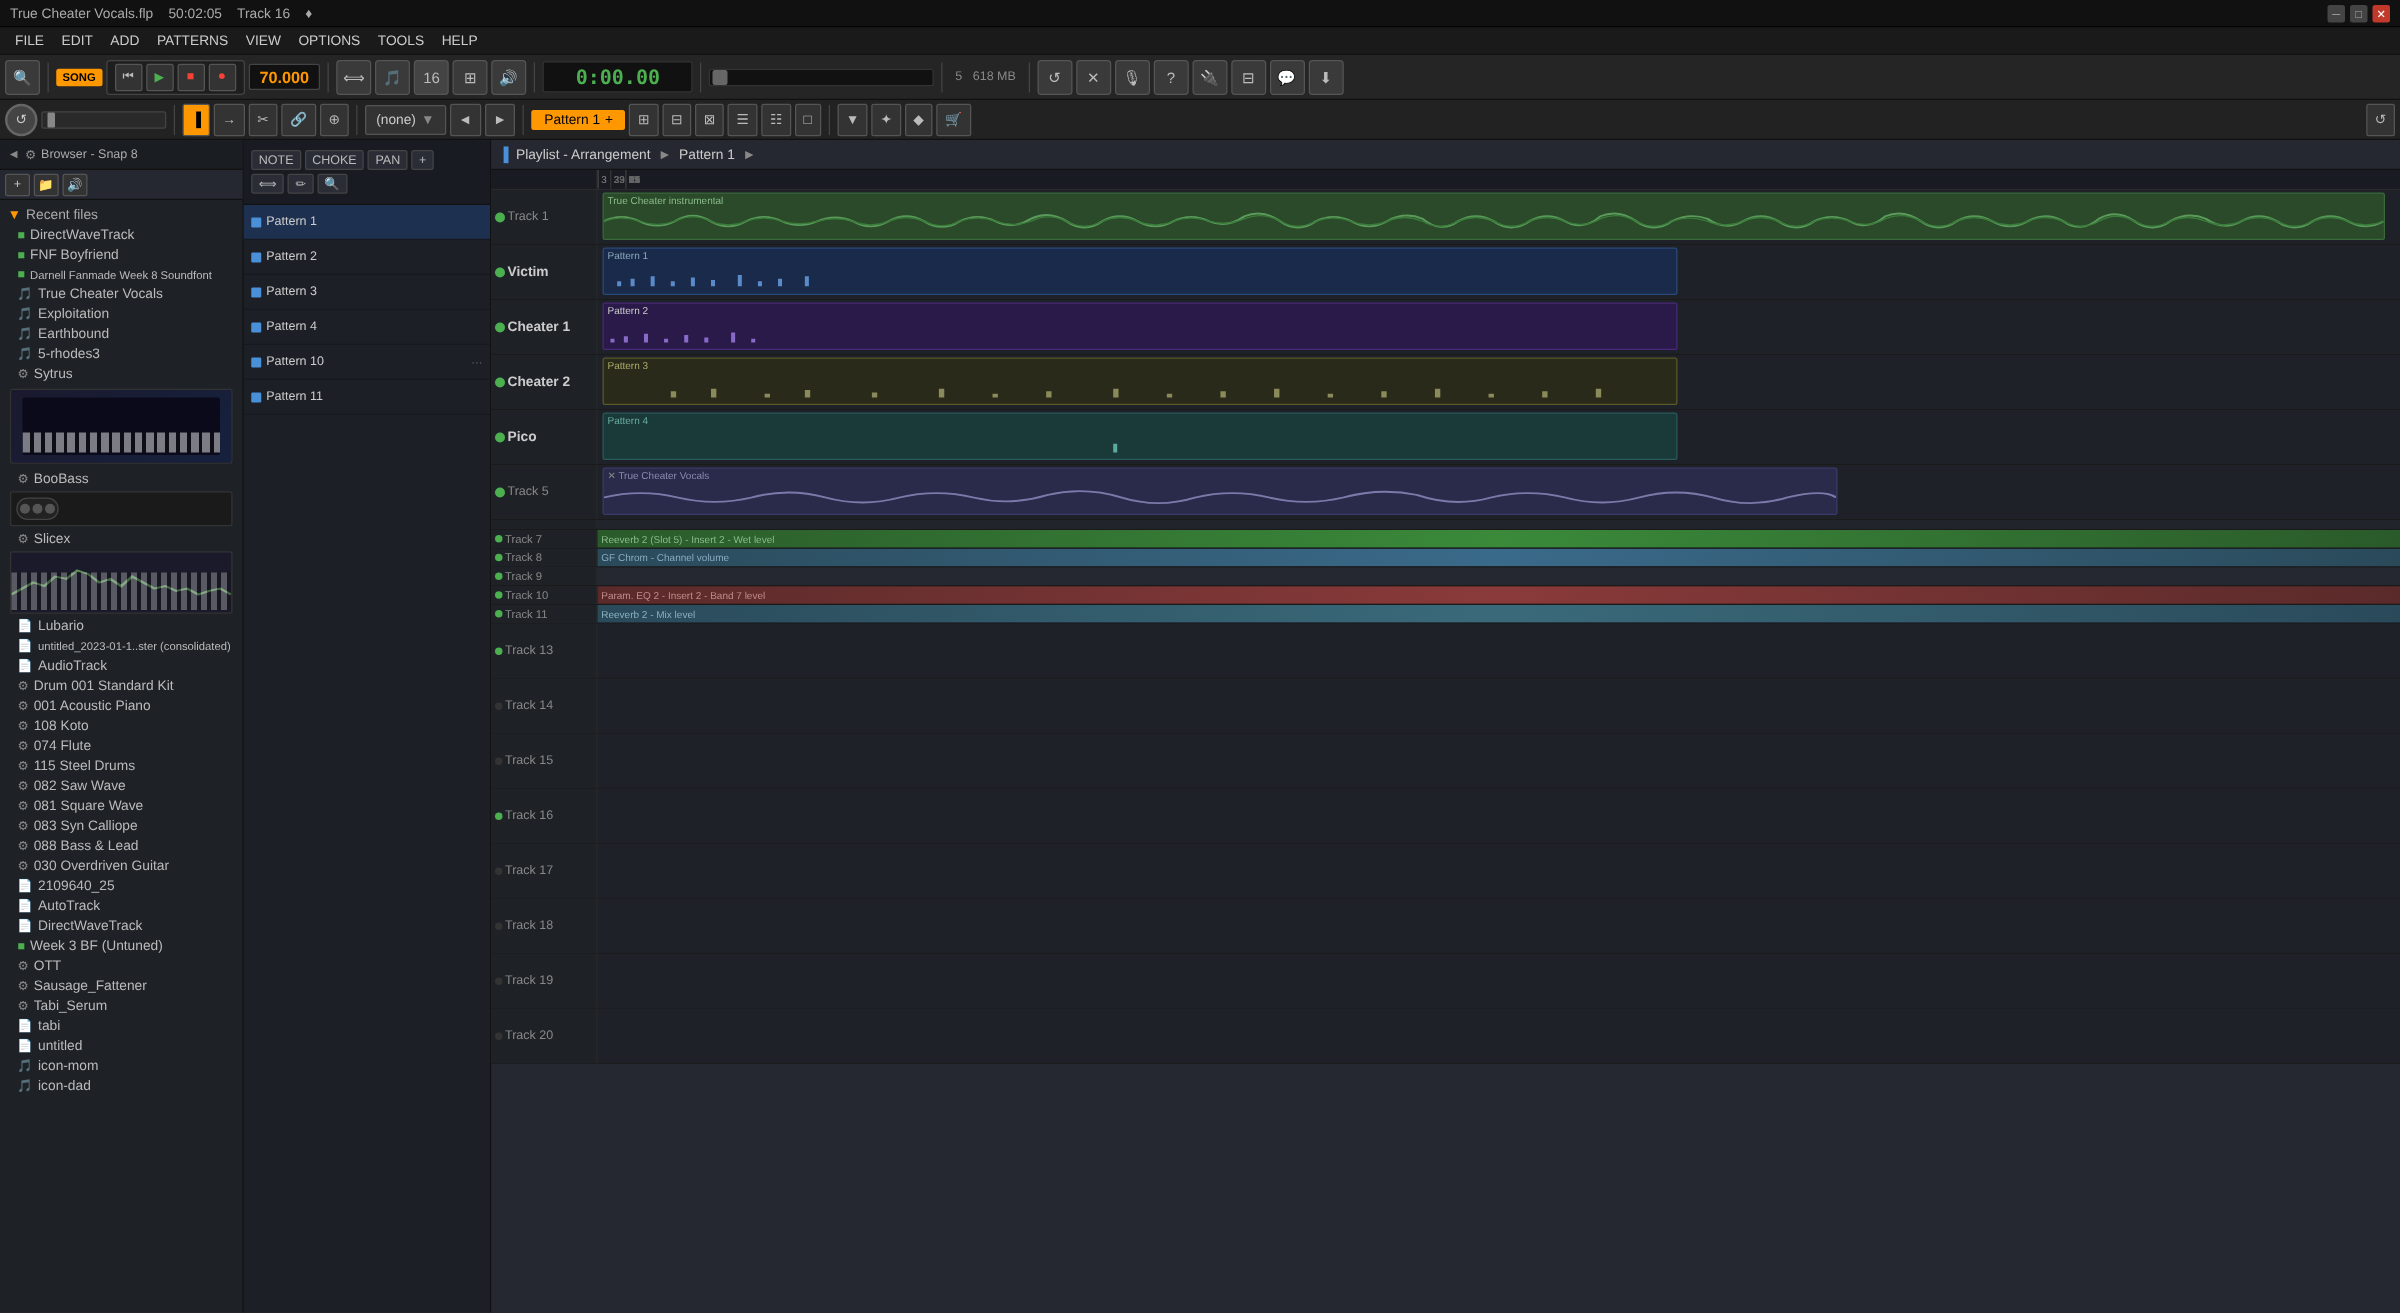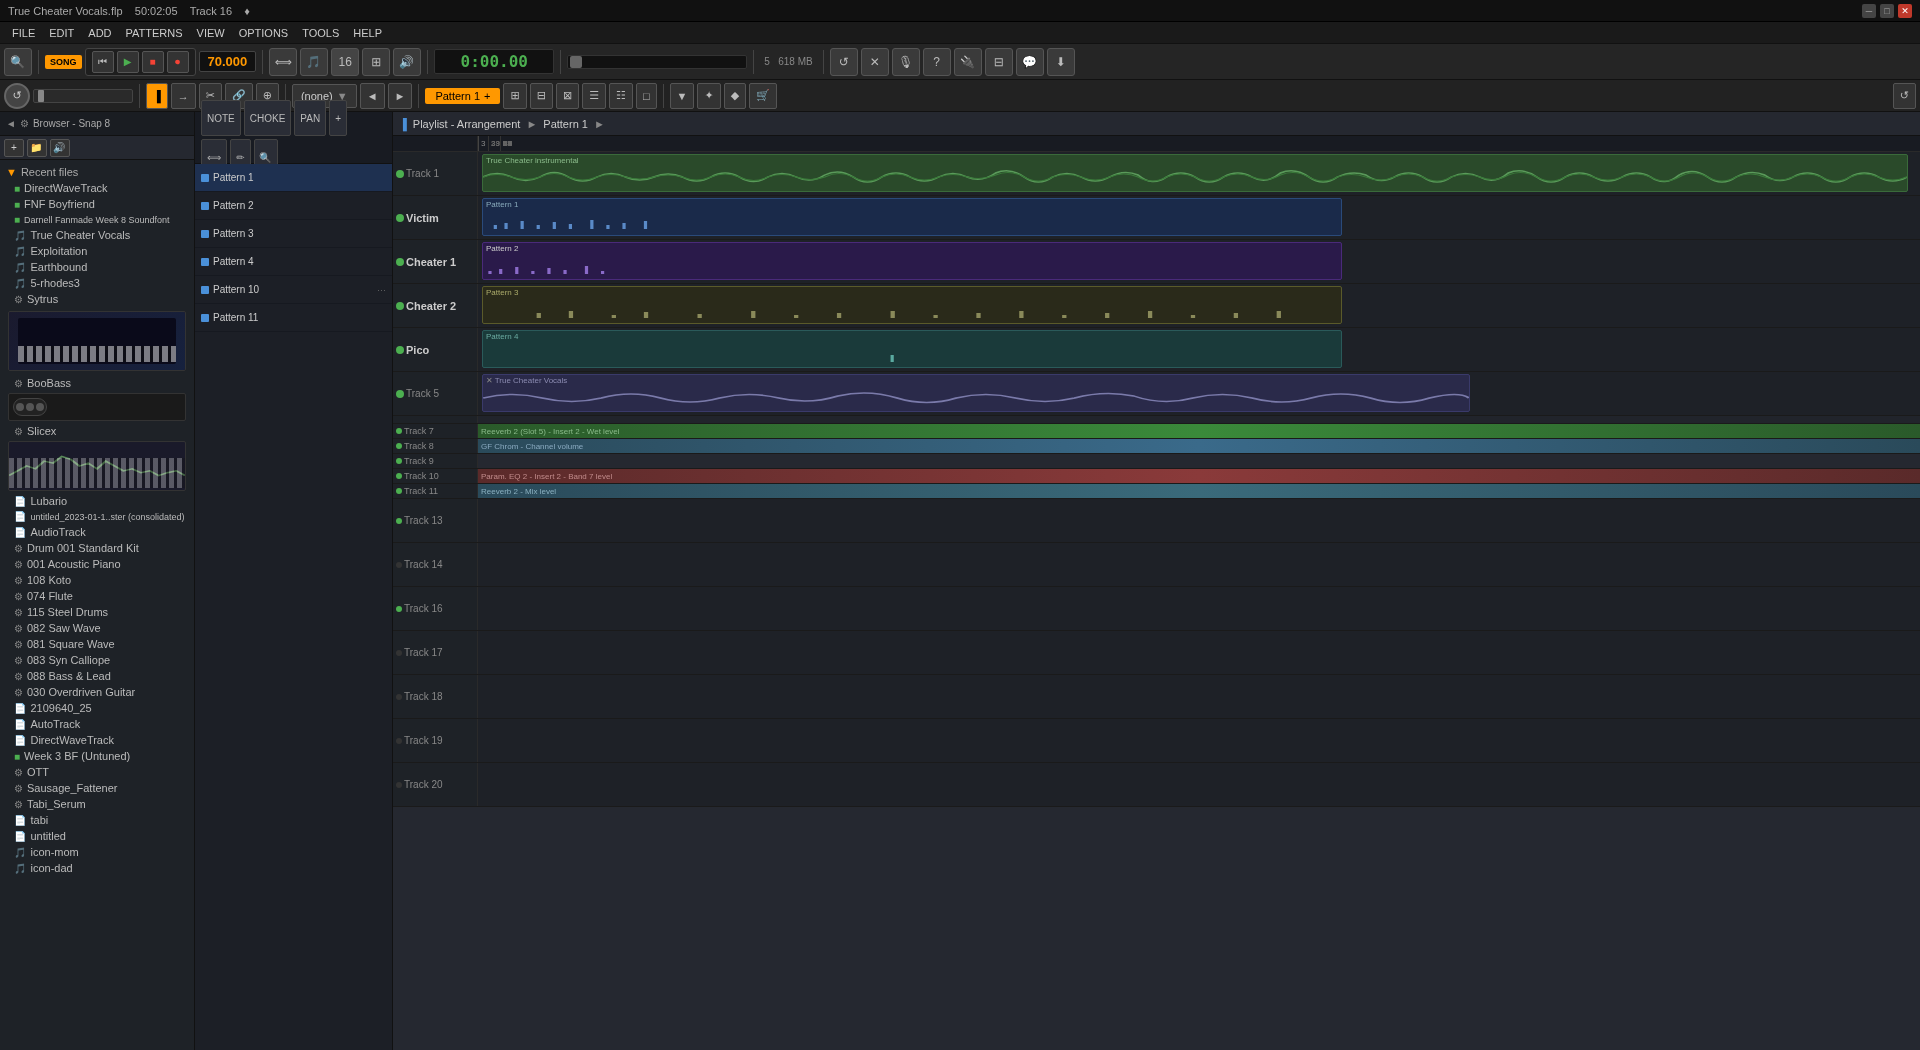--- a/index.html
+++ b/index.html
@@ -307,21 +307,21 @@
       height: 52px;
       background: #181b22;
       border-bottom: 1px solid #111;
       display: flex;
       align-items: center;
       padding: 0 6px;
       gap: 4px;
     }
 
     .ch-btn {
-      height: 36px;
+      height: 16px;
       background: #2a2d36;
       border: 1px solid #444;
       border-radius: 2px;
       color: #bbb;
       font-size: 10px;
       padding: 0 5px;
       display: flex;
       align-items: center;
       cursor: pointer;
     }
@@ -1002,20 +1002,27 @@
       </div>
 
       <div class="grid-track">
         <div class="track-name-cell">
           <div style="width:6px;height:6px;border-radius:50%;background:#333;flex-shrink:0;"></div>
           <span>Track 14</span>
         </div>
         <div class="track-bg"></div>
       </div>
 
+      <div class="grid-track">
+        <div class="track-name-cell">
+          <div style="width:6px;height:6px;border-radius:50%;background:#333;flex-shrink:0;"></div>
+          <span>Track 15</span>
+        </div>
+        <div class="track-bg"></div>
+      </div>
 
       <div class="grid-track">
         <div class="track-name-cell">
           <div style="width:6px;height:6px;border-radius:50%;background:#4caf50;flex-shrink:0;"></div>
           <span>Track 16</span>
         </div>
         <div class="track-bg"></div>
       </div>
 
       <div class="grid-track">

